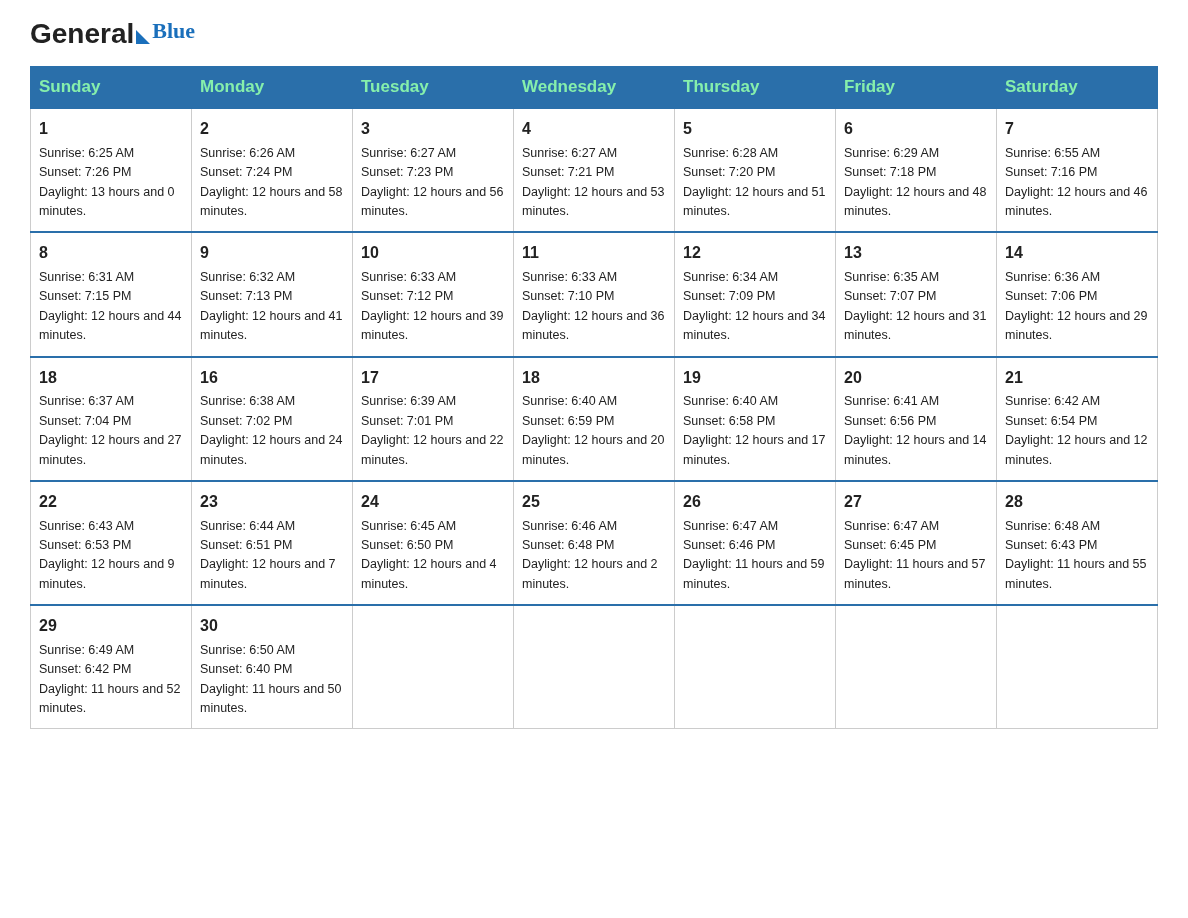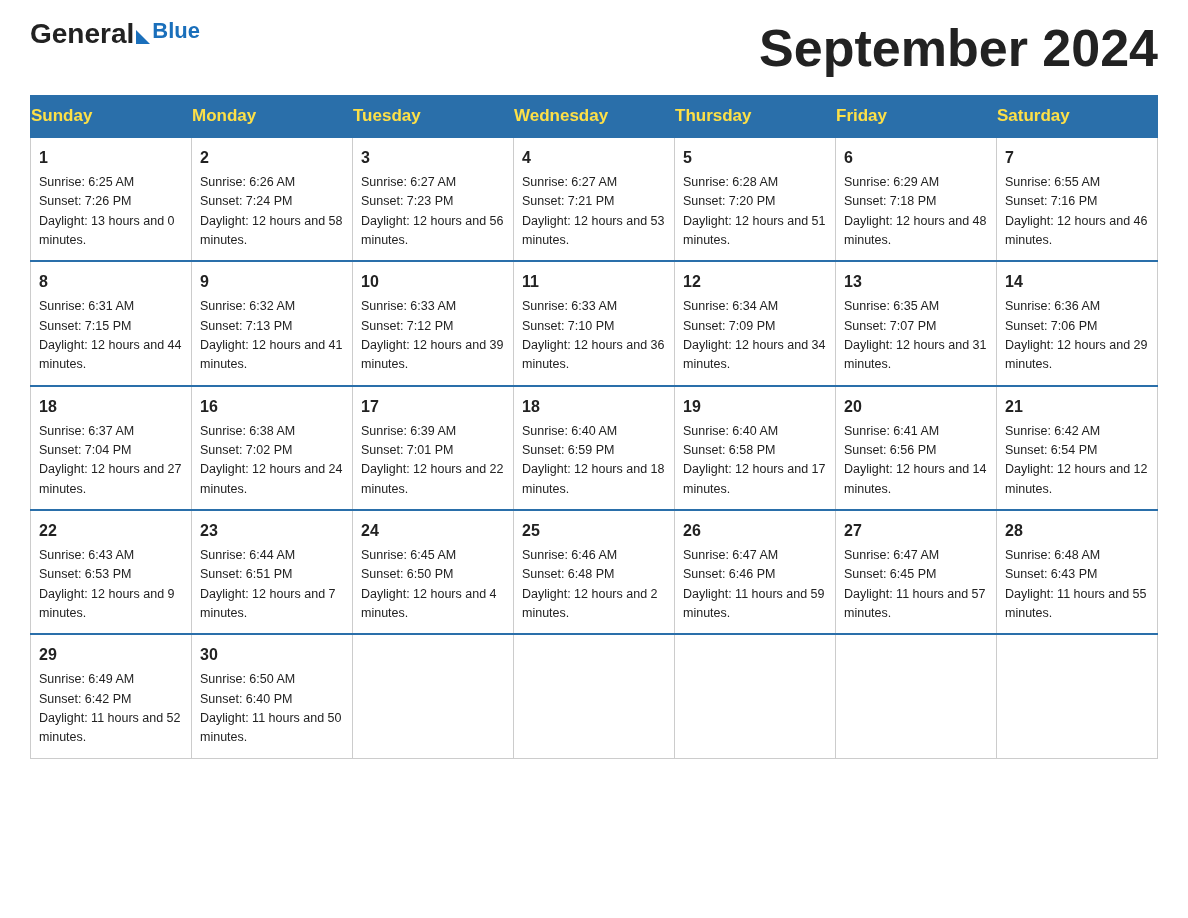--- a/index.html
+++ b/index.html
@@ -39,20 +39,21 @@
       margin-left: 2px;
       margin-top: 6px;
       display: inline-block;
     }
     .logo-sub {
       color: #1a6fbb;
       font-size: 22px;
       font-weight: bold;
       margin-top: -2px;
       margin-left: 2px;
+      font-family: Liberation Serif, serif;
     }
     .title-block {
       text-align: right;
     }
     .month-title {
       font-size: 52px;
       font-weight: bold;
       color: #222;
       line-height: 1.1;
     }
@@ -61,24 +62,24 @@
       color: #444;
       margin-top: 4px;
     }
     table {
       width: 100%;
       border-collapse: collapse;
       table-layout: fixed;
     }
     thead th {
       background-color: #2a6faa;
-      color: #fde047;
+      color: #86efac;
       font-size: 17px;
       font-weight: bold;
-      padding: 10px 0;
+      padding: 10px 8px;
       border: 1px solid #2a6faa;
       text-align: left;
     }
     tbody td {
       border: 1px solid #ccc;
       vertical-align: top;
       padding: 8px 8px 10px 8px;
       font-size: 13px;
       line-height: 1.55;
       min-height: 90px;
@@ -105,21 +106,20 @@
 
 <div class="header">
   <div class="logo">
     <div class="logo-text">
       <span>General</span>
       <span class="logo-triangle"></span>
     </div>
     <div class="logo-sub">Blue</div>
   </div>
   <div class="title-block">
-    <div class="month-title">September 2024</div>
   </div>
 </div>
 
 <table>
   <thead>
     <tr>
     <th>Sunday</th>
         <th>Monday</th>
         <th>Tuesday</th>
         <th>Wednesday</th>
@@ -233,21 +233,21 @@
         <td>
           <div class="day-num">17</div>
 <div class="day-info">Sunrise: 6:39 AM</div>
 <div class="day-info">Sunset: 7:01 PM</div>
 <div class="day-info">Daylight: 12 hours and 22 minutes.</div>
         </td>
         <td>
           <div class="day-num">18</div>
 <div class="day-info">Sunrise: 6:40 AM</div>
 <div class="day-info">Sunset: 6:59 PM</div>
-<div class="day-info">Daylight: 12 hours and 18 minutes.</div>
+<div class="day-info">Daylight: 12 hours and 20 minutes.</div>
         </td>
         <td>
           <div class="day-num">19</div>
 <div class="day-info">Sunrise: 6:40 AM</div>
 <div class="day-info">Sunset: 6:58 PM</div>
 <div class="day-info">Daylight: 12 hours and 17 minutes.</div>
         </td>
         <td>
           <div class="day-num">20</div>
 <div class="day-info">Sunrise: 6:41 AM</div>

